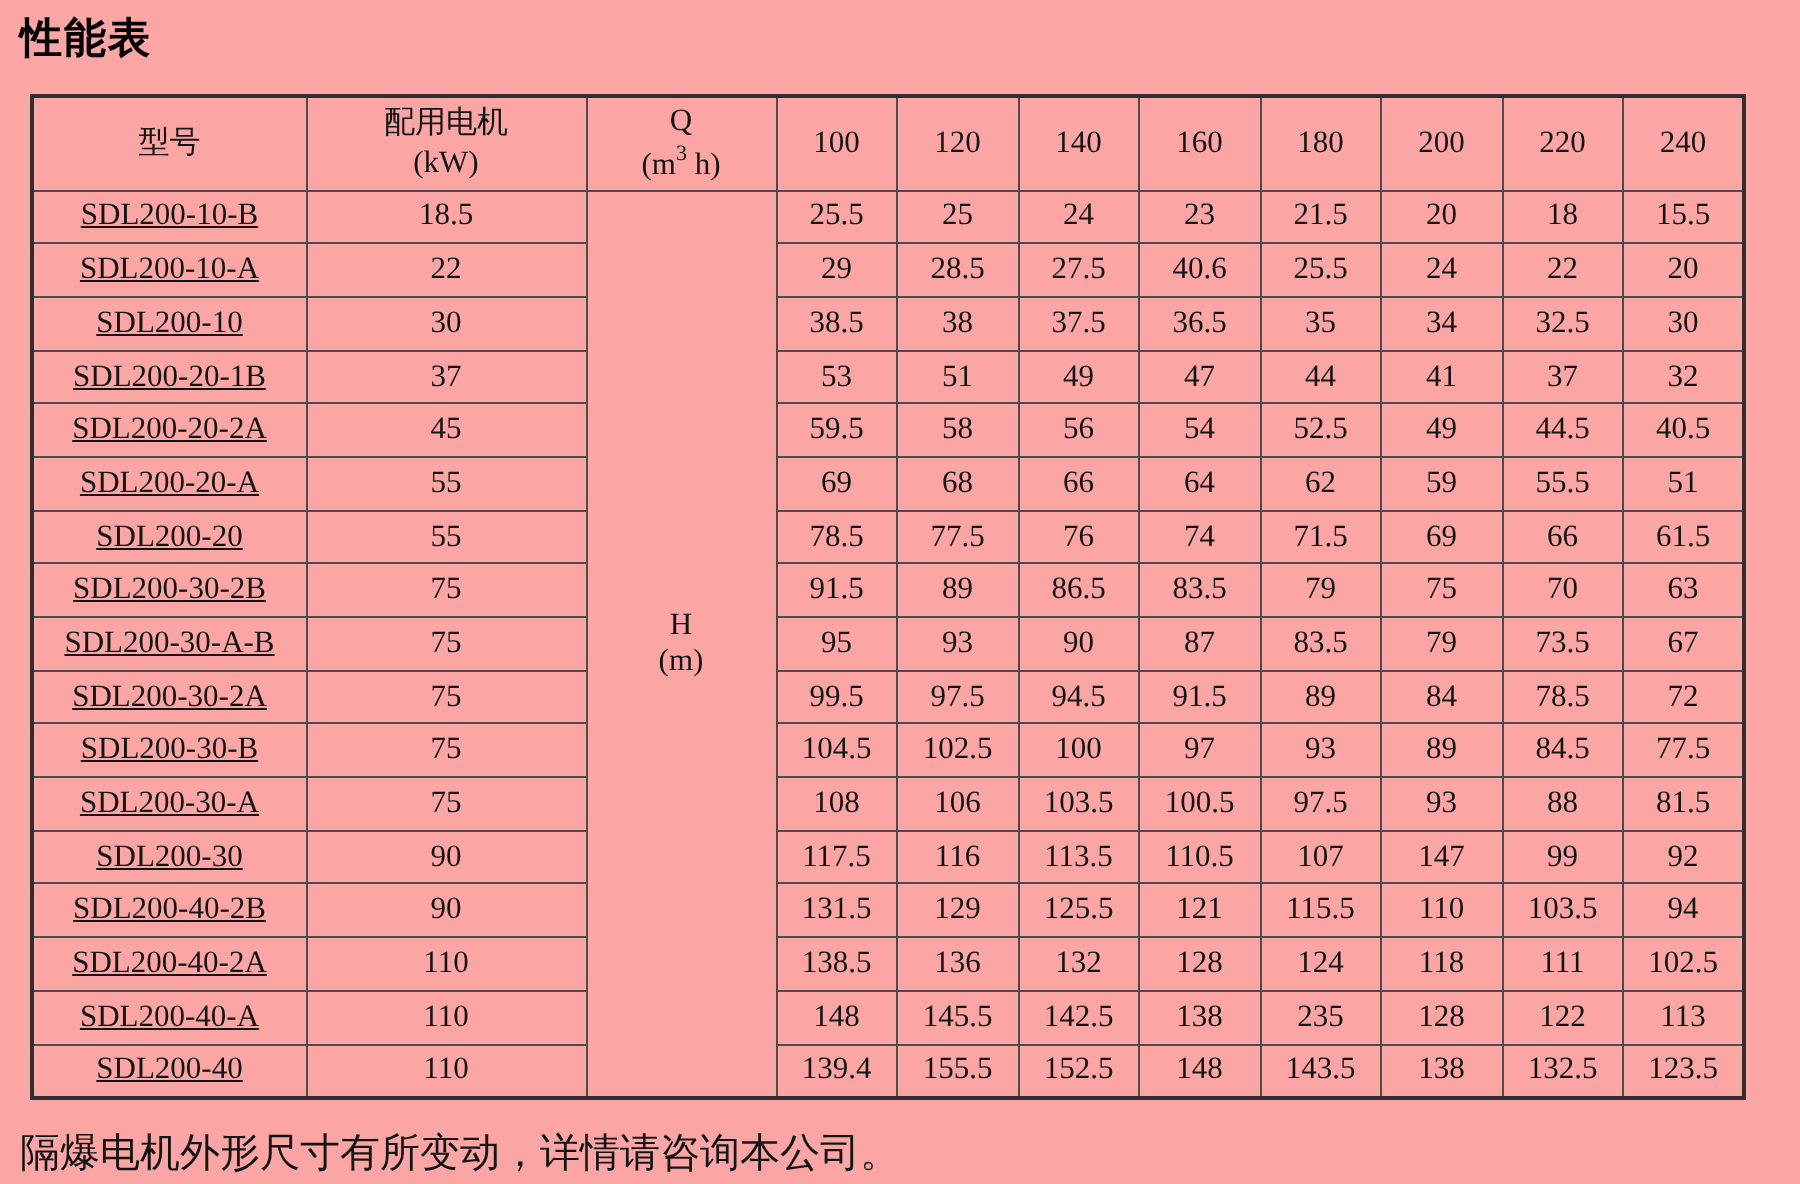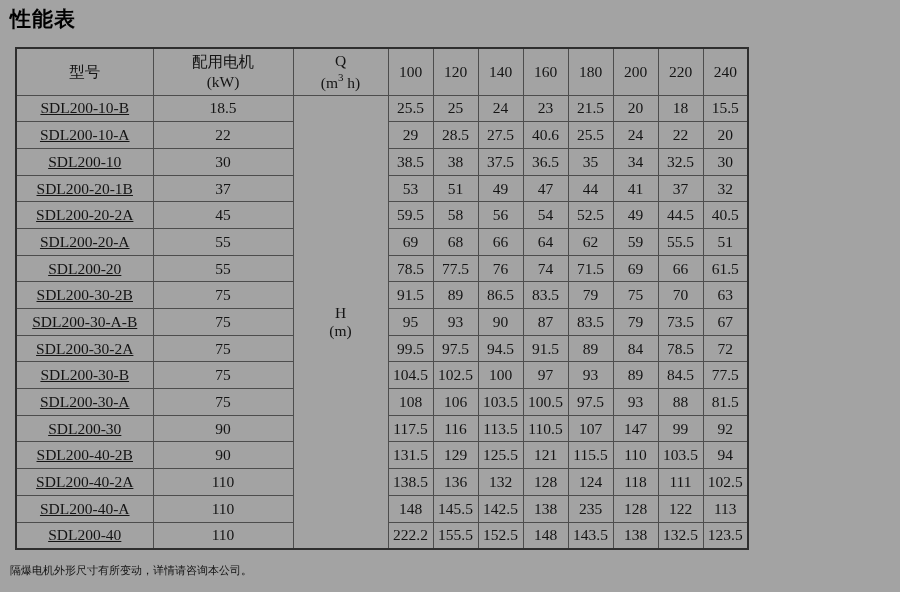--- a/index.html
+++ b/index.html
@@ -4,40 +4,40 @@
 <style>
   html, body {
     margin: 0;
     padding: 0;
     background: #ffffff;
   }
   .page {
     position: relative;
     width: 900px;
     height: 592px;
-    background: #a3a3a3;
+    background: #fca5a5;
     overflow: hidden;
     font-family: "Liberation Serif", "DejaVu Serif", serif;
     color: #141414;
   }
   .title {
     position: absolute;
     left: 10px;
     top: 5px;
     font-family: "Liberation Sans", "DejaVu Sans", sans-serif;
     font-weight: bold;
     font-size: 21px;
     letter-spacing: 1px;
     color: #000000;
   }
   table.perf {
     position: absolute;
     left: 15px;
     top: 47px;
-    width: 734px;
+    width: 858px;
     border-collapse: collapse;
     table-layout: fixed;
     border: 2px solid #2e2e2e;
   }
   table.perf th,
   table.perf td {
     border: 1px solid #4d4d4d;
     font-weight: normal;
     text-align: center;
     vertical-align: middle;
@@ -66,21 +66,21 @@
   .two-line div { line-height: 1.3; }
   sup.cube {
     font-size: 11px;
     position: relative;
     top: -1px;
   }
   .footnote {
     position: absolute;
     left: 10px;
     top: 563px;
-    font-size: 11px;
+    font-size: 20px;
     color: #141414;
   }
 </style>
 </head>
 <body>
 
 <div class="page">
 
   <div class="title">性能表</div>
 
@@ -312,21 +312,21 @@
           <td class="val">142.5</td>
           <td class="val">138</td>
           <td class="val">235</td>
           <td class="val">128</td>
           <td class="val">122</td>
           <td class="val">113</td>
         </tr>
         <tr>
           <td class="model">SDL200-40</td>
           <td class="motor">110</td>
-          <td class="val">222.2</td>
+          <td class="val">139.4</td>
           <td class="val">155.5</td>
           <td class="val">152.5</td>
           <td class="val">148</td>
           <td class="val">143.5</td>
           <td class="val">138</td>
           <td class="val">132.5</td>
           <td class="val">123.5</td>
         </tr>
       </tbody>
   </table>

